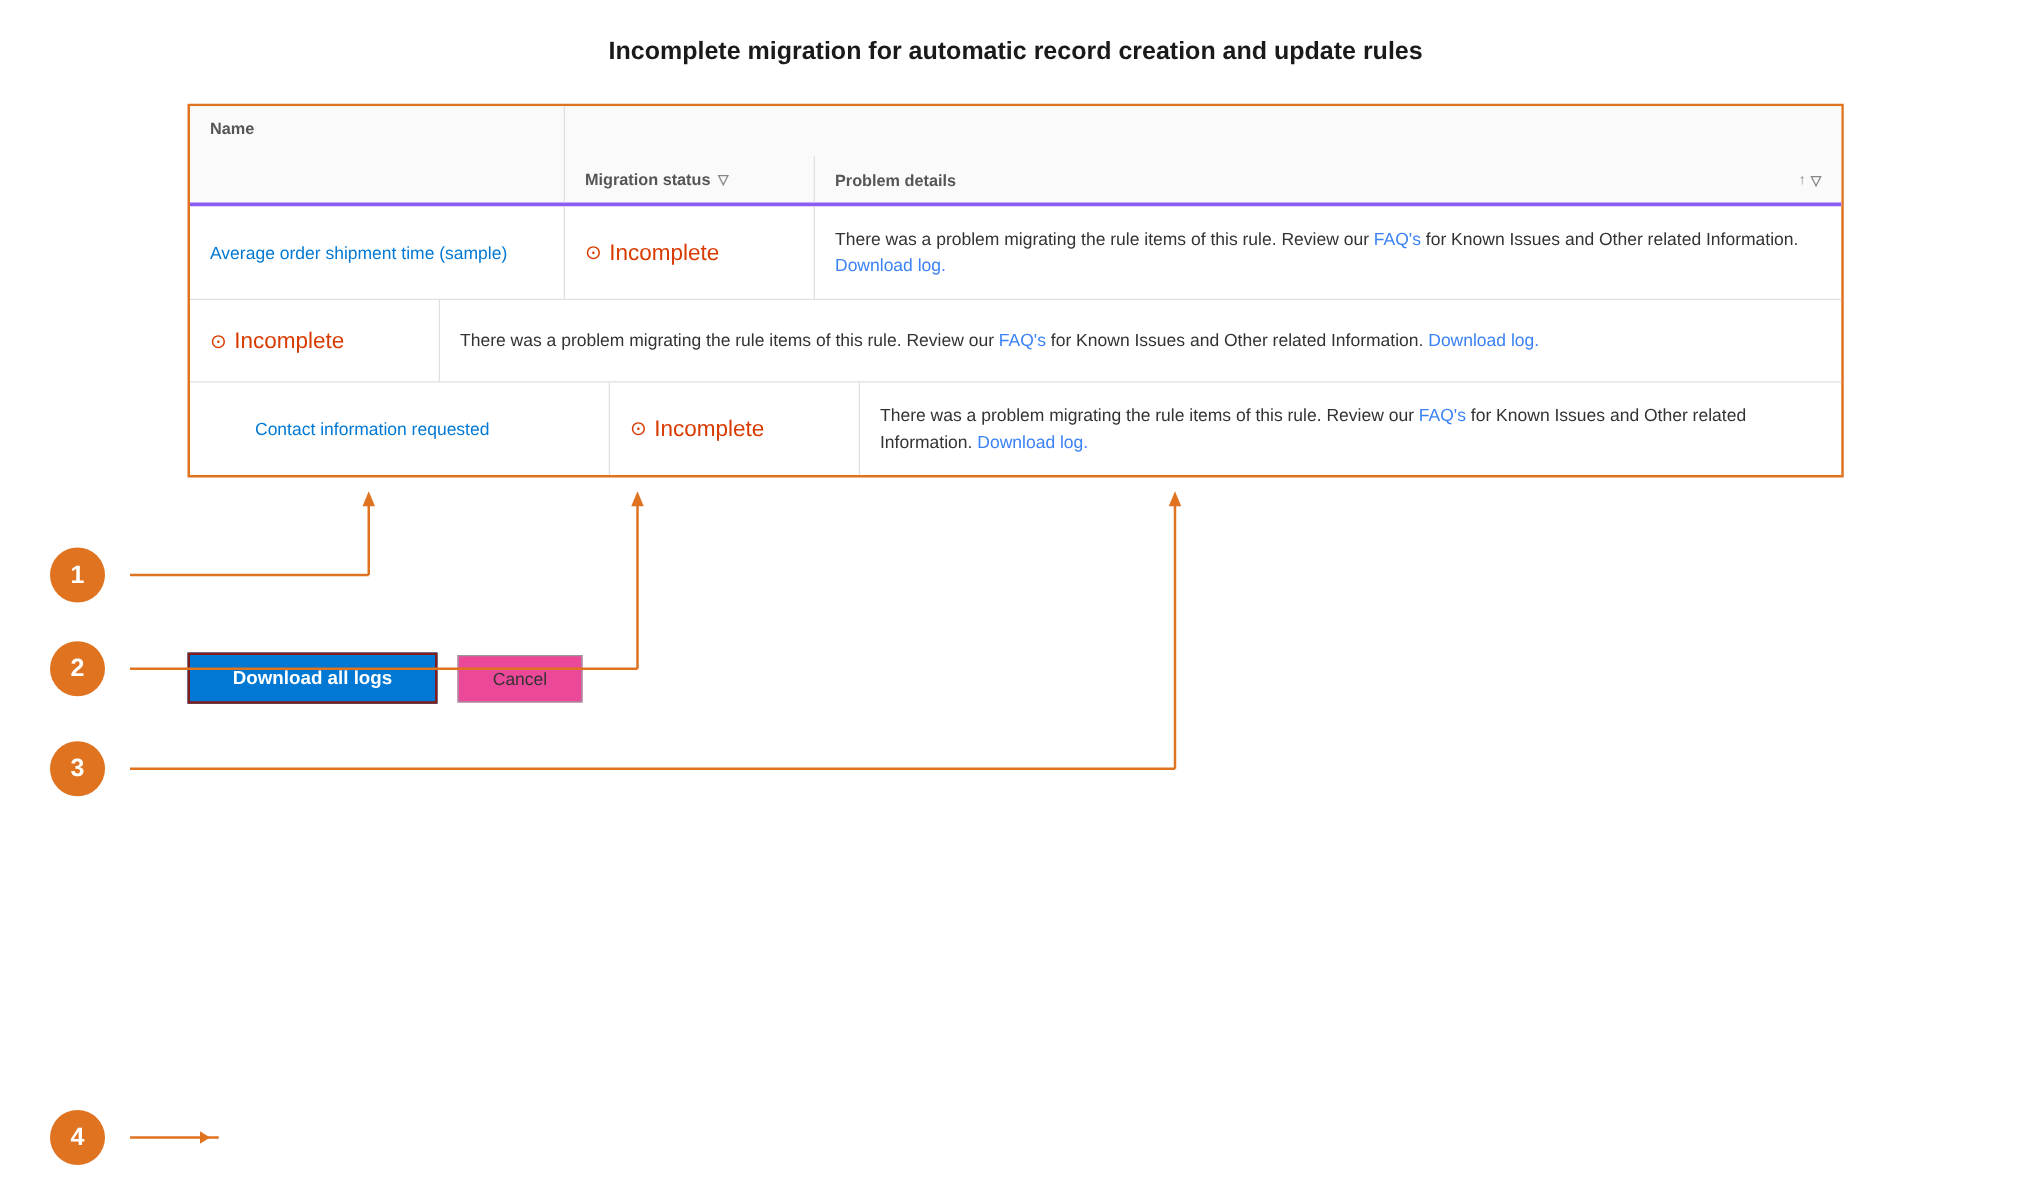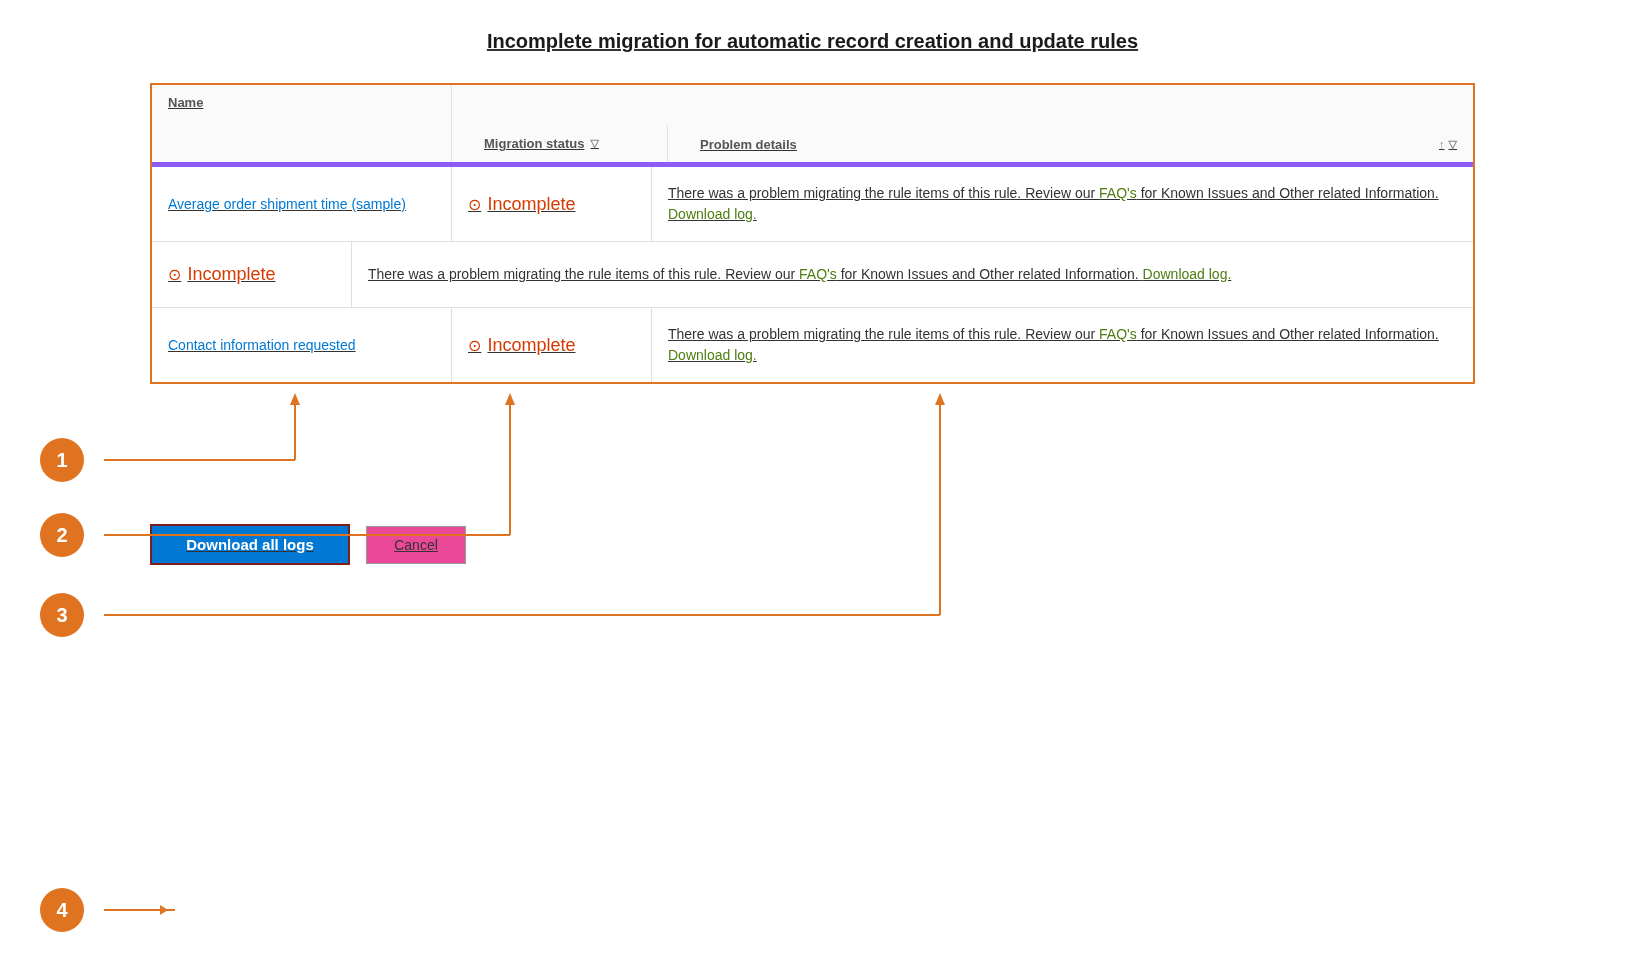--- a/index.html
+++ b/index.html
@@ -32,23 +32,22 @@
     }
 
     .table-wrapper {
       border: 2px solid #e07320;
       margin: 0 100px;
       background: #fff;
     }
 
     .table-header {
       display: flex;
-      border-bottom: 5px solid #8b5cf6;
+      border-bottom: 3px solid #8b5cf6;
       background: #fafafa;
-      gap: 16px;
     }
 
     .col-name-header {
       width: 300px;
       min-width: 300px;
       padding: 10px 16px;
       color: #555;
       font-size: 13px;
       font-weight: 600;
       border-right: 1px solid #e0e0e0;
@@ -92,20 +91,21 @@
       font-size: 11px;
     }
 
     .table-row {
       display: flex;
       border-bottom: 1px solid #e0e0e0;
     }
 
     .table-row:last-child {
       border-bottom: none;
+      margin-left: 36px;
     }
 
     .col-name {
       width: 300px;
       min-width: 300px;
       padding: 22px 16px;
       border-right: 1px solid #e0e0e0;
       display: flex;
       align-items: center;
     }
@@ -142,21 +142,21 @@
       flex: 1;
       padding: 16px 16px;
       display: flex;
       align-items: center;
       font-size: 14px;
       color: #333;
       line-height: 1.5;
     }
 
     .col-problem span a {
-      color: #4d7c0f;
+      color: #3b82f6;
       text-decoration: none;
     }
 
     .annotation-circle {
       position: absolute;
       width: 44px;
       height: 44px;
       border-radius: 50%;
       background: #e07320;
       color: white;
@@ -202,21 +202,21 @@
       top: 0;
       left: 0;
       width: 100%;
       height: 100%;
       pointer-events: none;
     }
   </style>
 </head>
 <body>
 
-<div class="page-container" style="position:relative;text-decoration:underline;">
+<div class="page-container" style="position:relative;">
 
   <h1 class="page-title">Incomplete migration for automatic record creation and update rules</h1>
 
   <div class="table-wrapper">
 
     <div class="table-header">
       <div class="col-name-header">
         <span>Name</span>
       </div>
       <div class="col-status-header">

